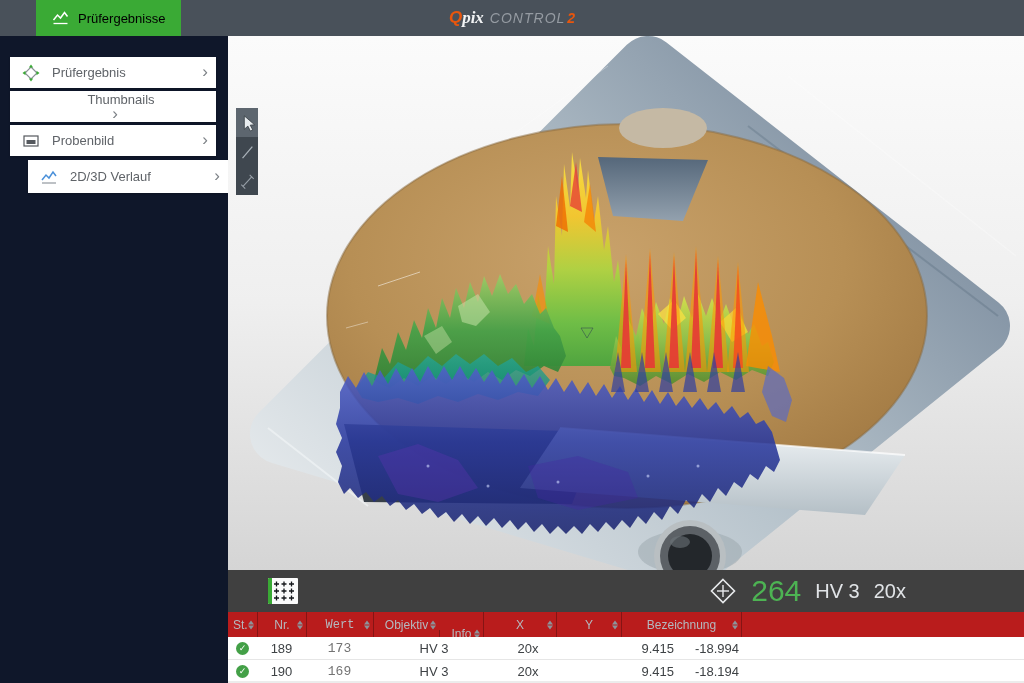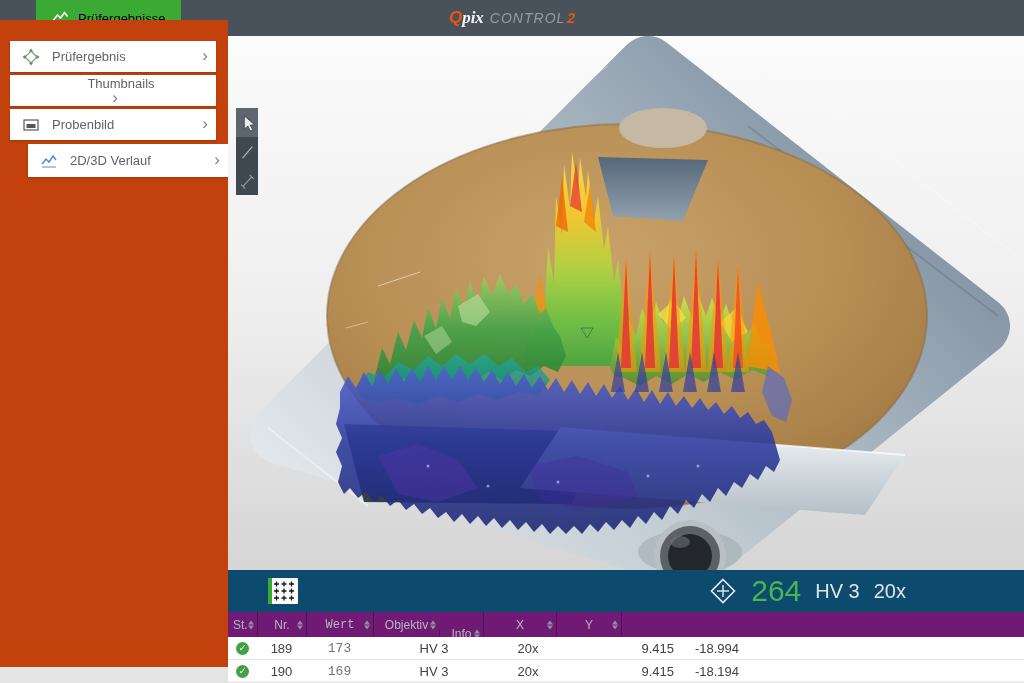--- a/index.html
+++ b/index.html
@@ -11,46 +11,46 @@
   .header .tab{position:absolute;left:36px;top:0;height:36px;padding:0 16px;
        background:#3aaa35;display:flex;align-items:center;gap:9px;cursor:pointer;}
   .header .tab span{color:#000000;font-size:13px;}
   .logo{position:absolute;left:0;right:0;top:0;height:36px;display:flex;
        align-items:center;justify-content:center;gap:6px;pointer-events:none;}
   .logo .q{color:#e8560d;font-weight:bold;font-style:italic;font-size:17px;}
   .logo .pix{color:#f2f3f4;font-weight:bold;font-style:italic;font-size:17px;margin-left:-6px;font-family:Liberation Serif, serif;}
   .logo .ctl{color:#959ba2;font-style:italic;font-size:14px;letter-spacing:1px;}
   .logo .v2{color:#e8560d;font-style:italic;font-weight:bold;font-size:14px;margin-left:-4px;}
   
-  .sidebar{position:absolute;top:20px;left:0;width:228px;height:647px;background:#c2410c;}
+  .sidebar{position:absolute;top:36px;left:0;width:228px;height:647px;background:#0f172a;}
   .card{position:absolute;left:10px;width:206px;height:31px;background:#fff;
        box-shadow:0 1px 2px rgba(0,0,0,.18);display:flex;align-items:center;
        padding:0 8px 0 12px;box-sizing:border-box;cursor:pointer;}
   .card .lbl{font-size:13px;color:#5f6368;margin-left:12px;flex:1;}
   .card .chev{font-size:17px;color:#7d8287;font-weight:400;line-height:1;margin-top:-2px;}
   .c1{top:21px;} .c2{top:55px;flex-direction:column;} .c3{top:89px;}
   .c4{top:124px;left:28px;width:200px;height:33px;}
   
   .viewer{position:absolute;left:228px;top:36px;width:796px;height:534px;overflow:hidden;}
   .viewer svg.scene{display:block;}
   .toolstrip{position:absolute;left:8px;top:72px;width:22px;}
   .tool{width:22px;height:29px;background:#3f474f;display:flex;align-items:center;
        justify-content:center;cursor:pointer;}
   .tool.active{background:#5d666f;}
   
   .bottombar{position:absolute;left:228px;top:570px;width:796px;height:42px;
-       background:#0c4a6e;display:flex;align-items:center;gap:8px;}
+       background:#404040;display:flex;align-items:center;gap:8px;}
   .gridbtn{margin-left:40px;width:30px;height:26px;background:#fbfbfb;border:none;
        border-radius:1px;display:flex;align-items:center;padding:0;cursor:pointer;}
   .gridbtn .stripe{width:4px;height:26px;background:#3aaa35;border-radius:1px 0 0 1px;}
   .reading{margin-left:auto;display:flex;align-items:center;gap:14px;padding-right:118px;}
   .reading .val{font-size:30px;color:#4db353;}
   .reading .scale,.reading .obj{font-size:20px;color:#e1e4e7;}
   
-  .thead{position:absolute;left:228px;top:612px;width:796px;height:25px;background:#701a75;
+  .thead{position:absolute;left:228px;top:612px;width:796px;height:25px;background:#b91c1c;
        display:flex;}
   .th{position:relative;display:flex;align-items:center;justify-content:center;
       font-size:12px;color:#b4b9bf;border-left:1px solid rgba(0,0,0,.28);
       box-sizing:border-box;}
   .th:first-child{border-left:none;justify-content:flex-start;padding-left:5px;}
   .sort{position:absolute;right:3px;top:50%;transform:translateY(-50%);
       display:flex;flex-direction:column;gap:1px;}
   .sort i{display:block;width:0;height:0;border-left:3px solid transparent;
       border-right:3px solid transparent;}
   .sort .up{border-bottom:4px solid #8d939a;}
@@ -351,20 +351,27 @@
           <i class="dn"></i>
         </span>
     </div>
     <div class="th w7">
       <span>Y</span>
       <span class="sort">
           <i class="up"></i>
           <i class="dn"></i>
         </span>
     </div>
+    <div class="th w8">
+      <span>Bezeichnung</span>
+      <span class="sort">
+          <i class="up"></i>
+          <i class="dn"></i>
+        </span>
+    </div>
     <div class="th w9"></div>
   </div>
 
   <div class="trow r1">
     <div class="td w0">
         <span class="chk">✓</span>
       </div>
     <div class="td w1">189</div>
     <div class="td w2">
         <span class="wert">173</span>

